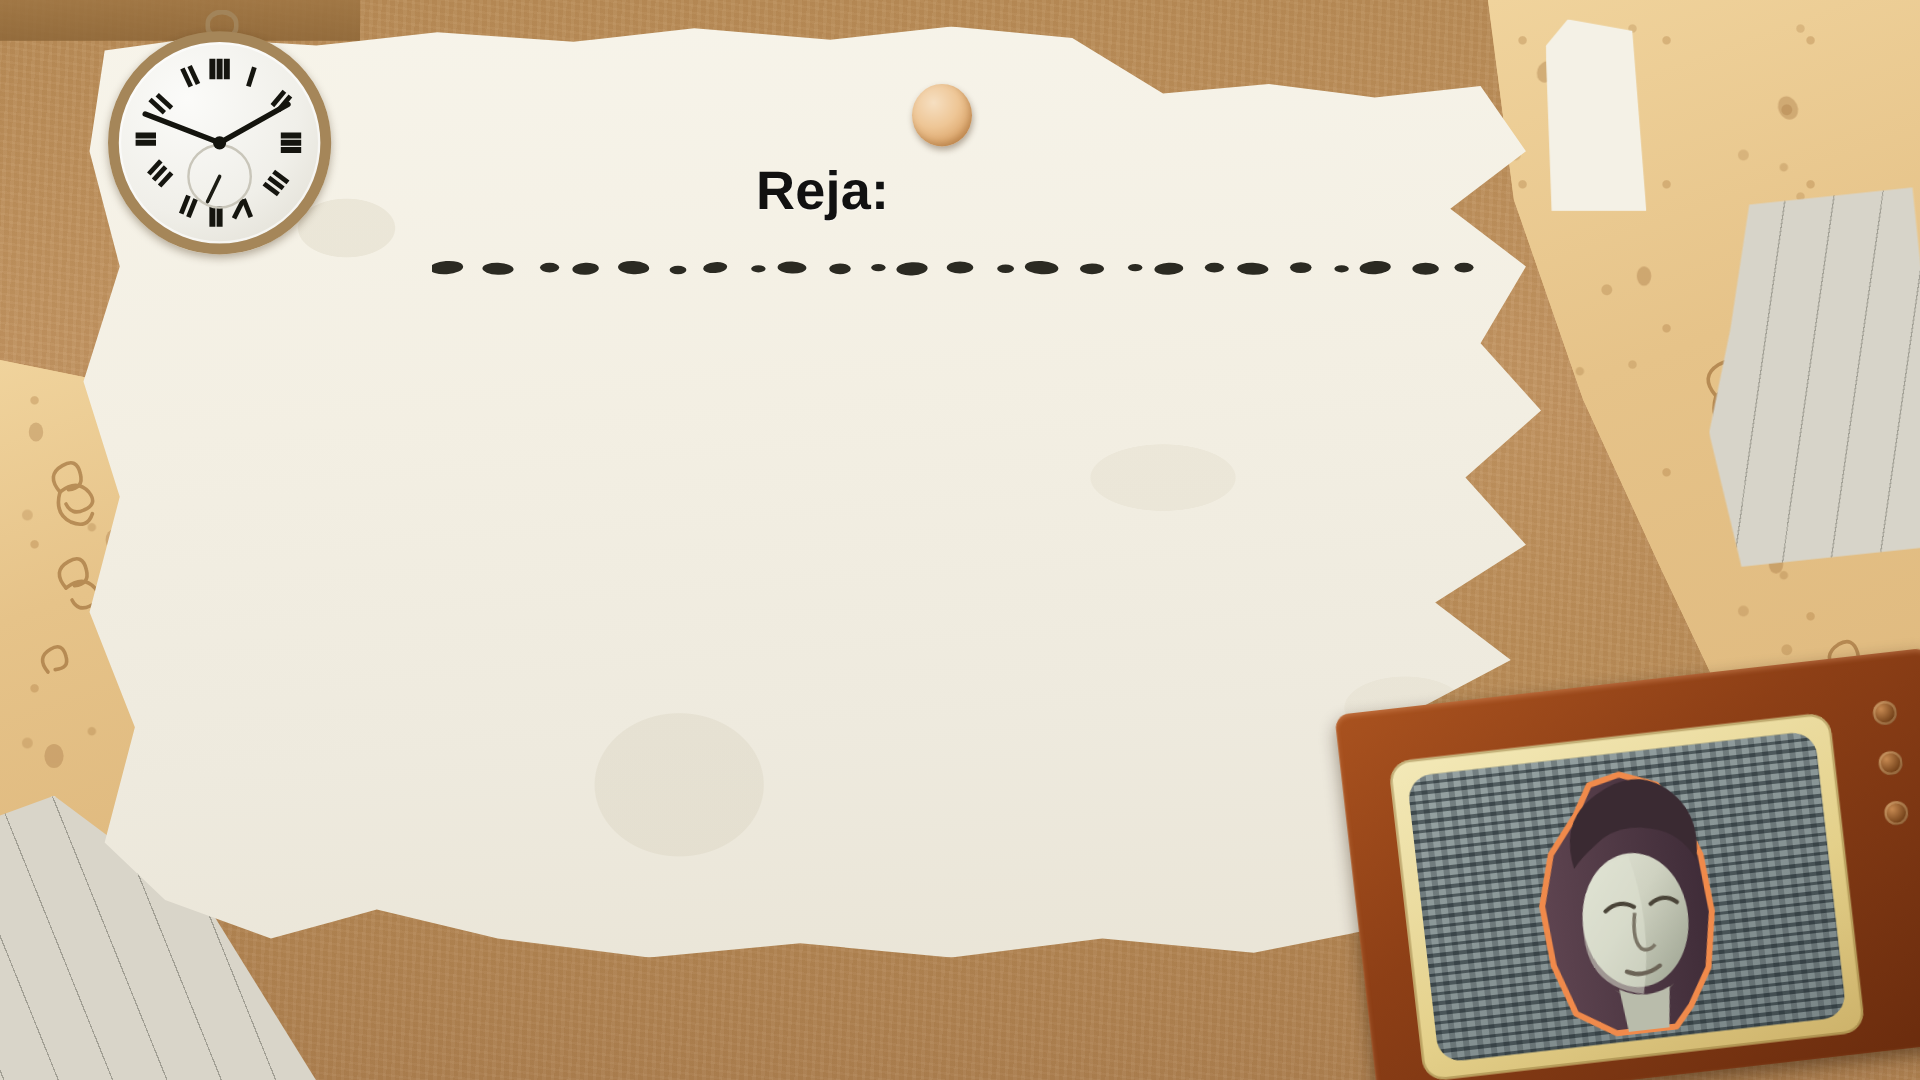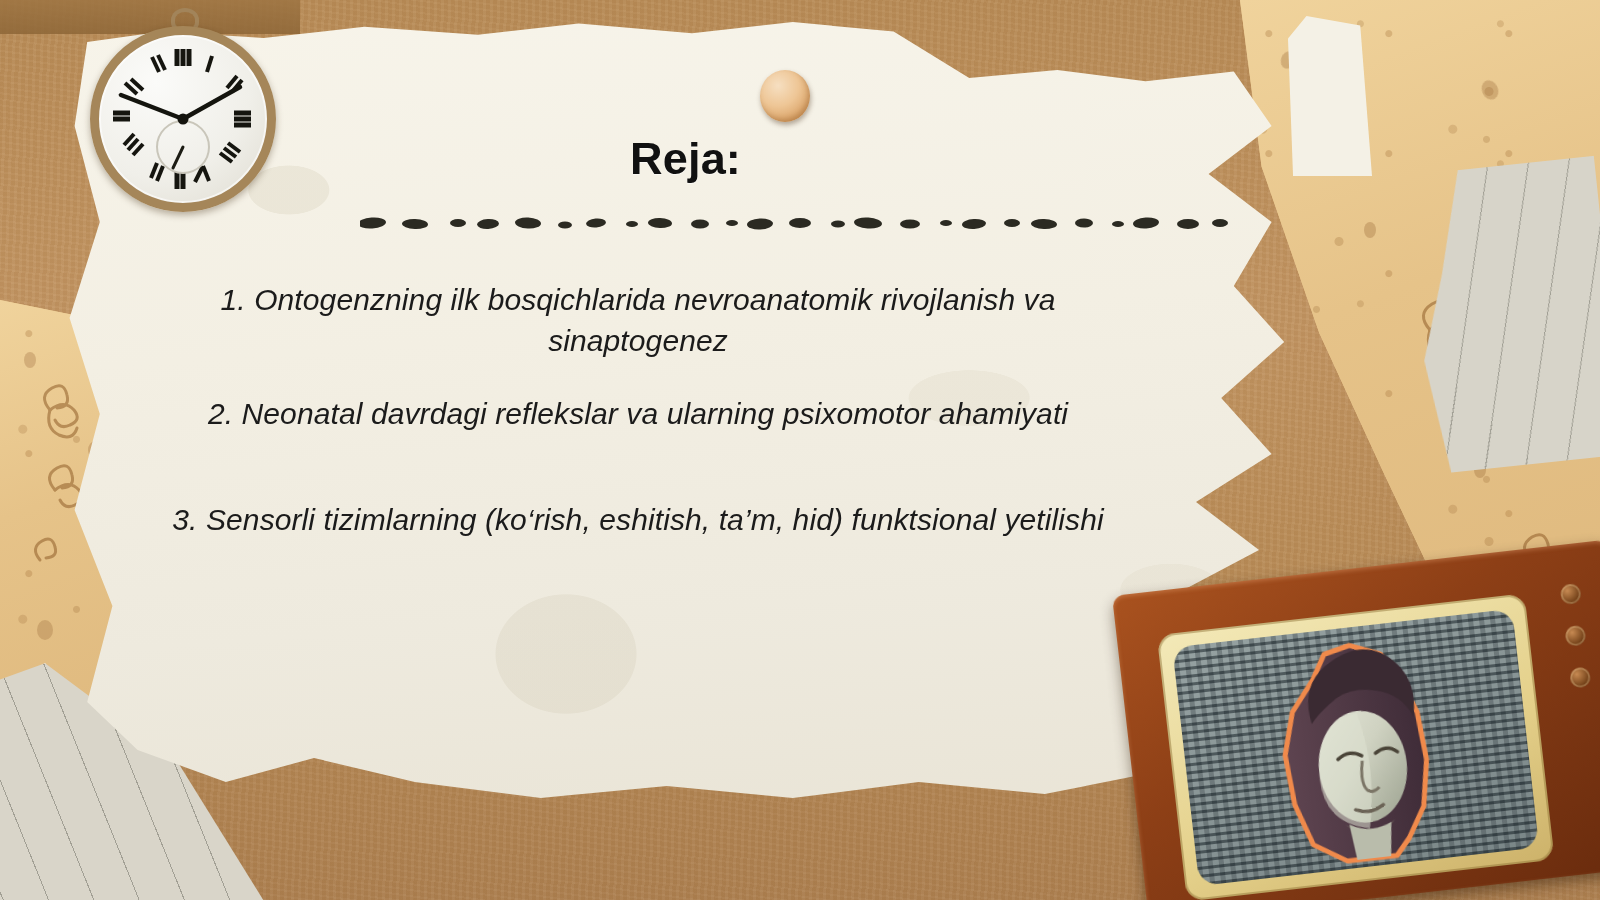--- a/index.html
+++ b/index.html
@@ -8,21 +8,20 @@
     width:1600px; height:900px; overflow:hidden;
     font-family:"Liberation Sans", sans-serif;
     background:#c79a5e;
   }
 
   .slide{
     position:relative;
     width:1600px; height:900px;
     overflow:hidden;
     background:#22c55e;
-    text-align:center;
   }
 
   
 
   
   .bg-cardboard{
     position:absolute; inset:0;
     background:
       linear-gradient(180deg,#b98c57 0%,#c29562 35%,#b78a55 70%,#ad8050 100%);
   }
@@ -288,25 +287,20 @@
       <ellipse cx="652" cy="17" rx="8" ry="4"></ellipse>
       <ellipse cx="684" cy="18" rx="13" ry="5" transform="rotate(2 684 18)"></ellipse>
       <ellipse cx="724" cy="17" rx="9" ry="4.5"></ellipse>
       <ellipse cx="758" cy="18" rx="6" ry="3"></ellipse>
       <ellipse cx="786" cy="17" rx="13" ry="5.5" transform="rotate(-4 786 17)"></ellipse>
       <ellipse cx="828" cy="18" rx="11" ry="5"></ellipse>
       <ellipse cx="860" cy="17" rx="8" ry="4"></ellipse>
     </g>
   </svg>
 
-  <div class="body-list">
-    <p class="item i1">1. Ontogenzning ilk bosqichlarida nevroanatomik rivojlanish va sinaptogenez</p>
-    <p class="item i2">2. Neonatal davrdagi reflekslar va ularning psixomotor ahamiyati</p>
-    <p class="item i3">3. Sensorli tizimlarning (ko‘rish, eshitish, ta’m, hid) funktsional yetilishi</p>
-  </div>
 
   <div class="clock-wrap">
     <div class="clock-hook"></div>
     <div class="clock">
       <svg viewBox="0 0 168 168">
         <g stroke="#15150f" stroke-width="5" stroke-linecap="butt">
 
           <line x1="78" y1="14" x2="78" y2="31"></line>
             <line x1="84" y1="14" x2="84" y2="31"></line>
             <line x1="90" y1="14" x2="90" y2="31"></line>

